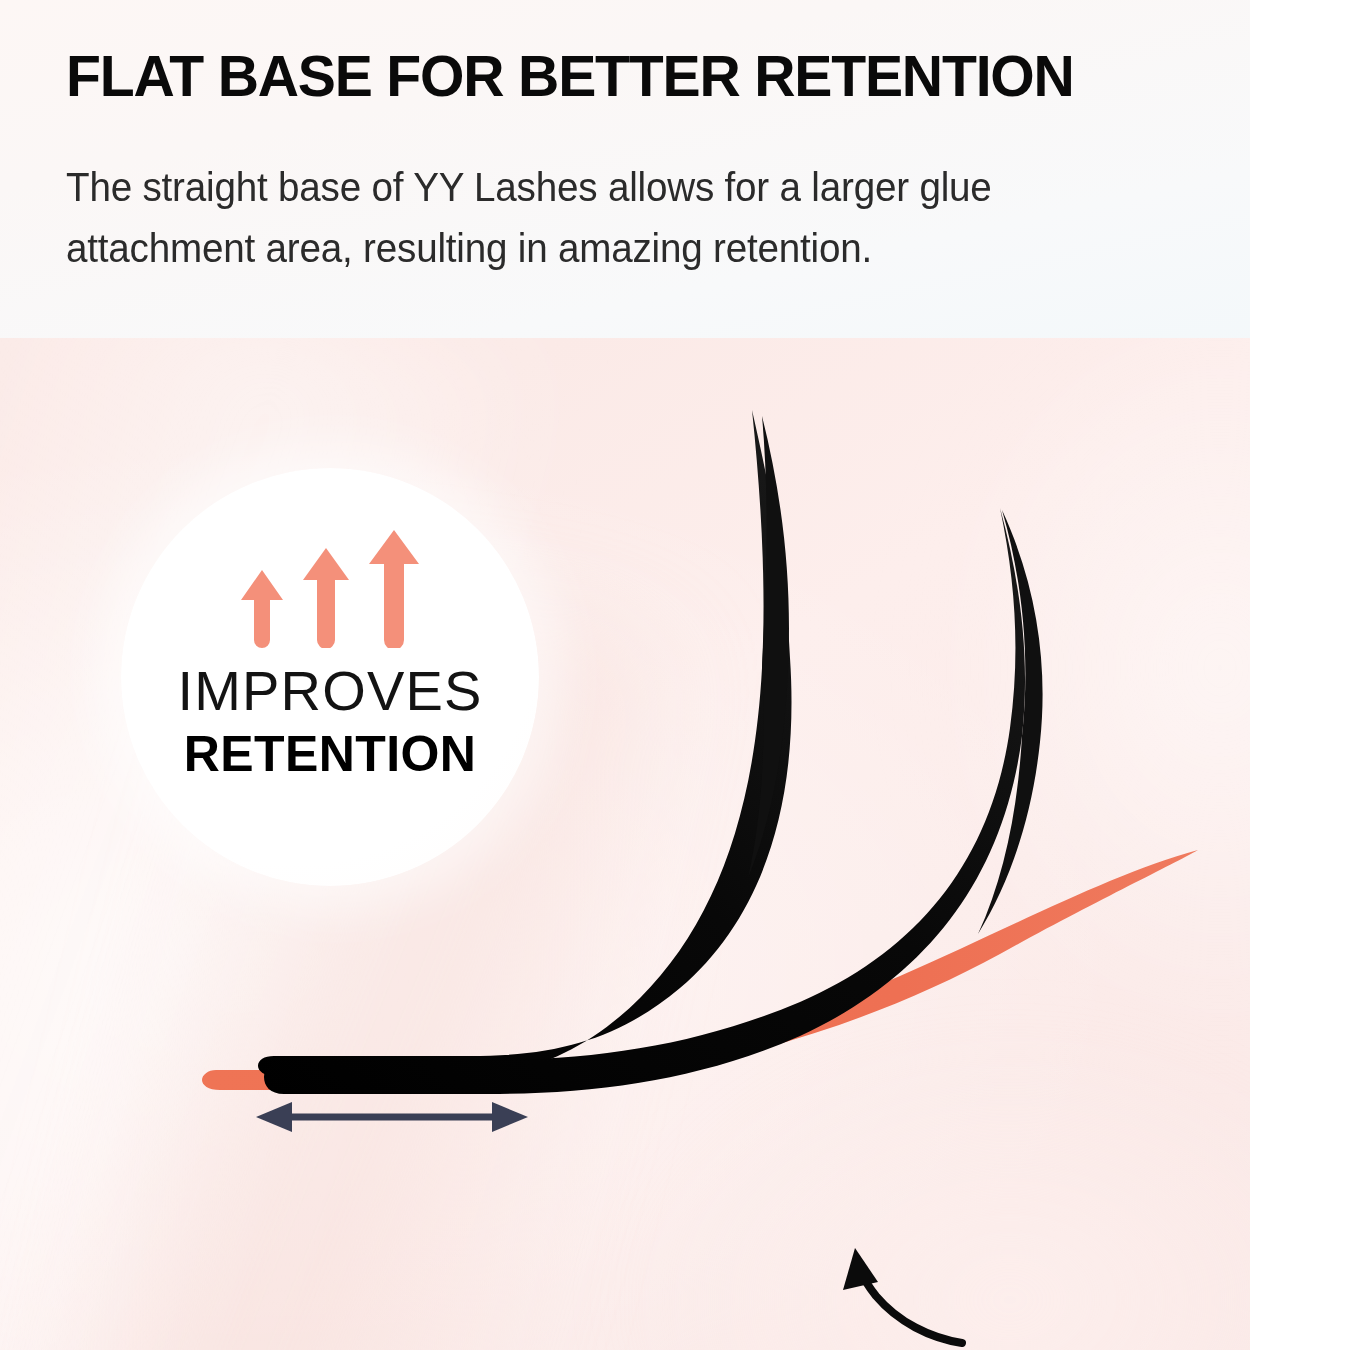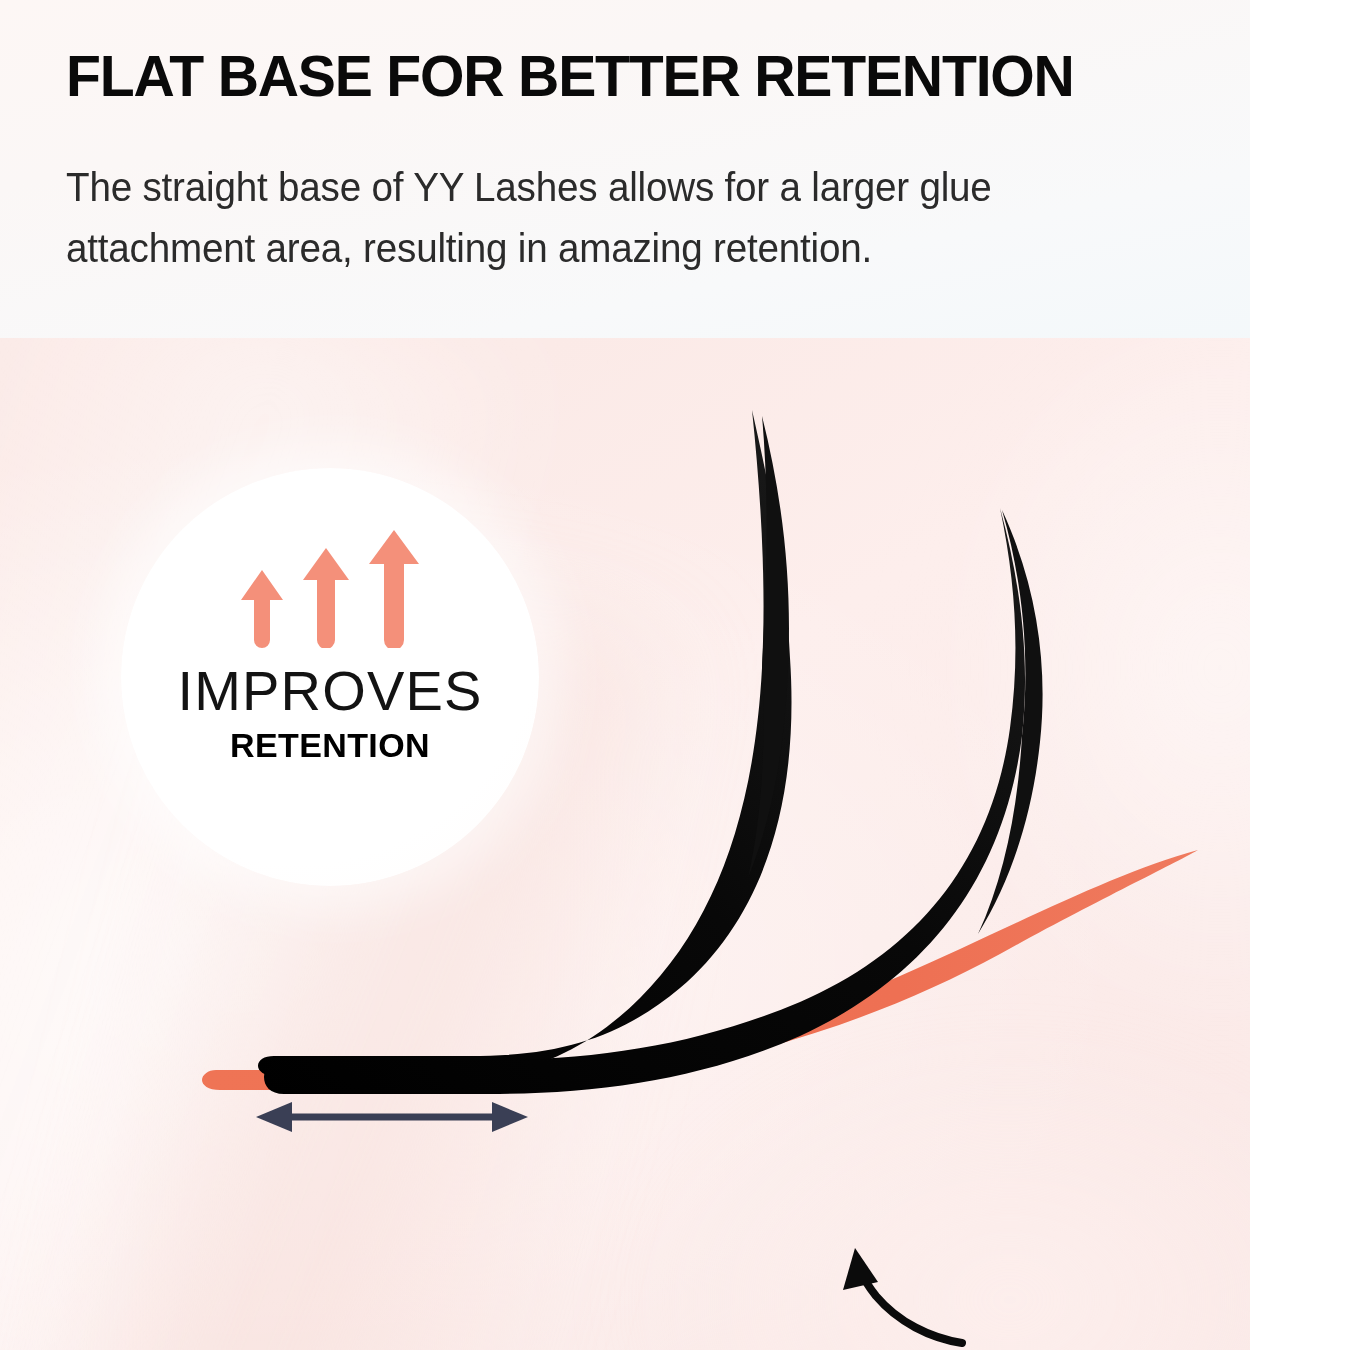--- a/index.html
+++ b/index.html
@@ -88,21 +88,21 @@
   .badge-text{
     position:absolute;left:0;top:192px;width:418px;text-align:center;
   }
   .badge-line1{
     font-family:"Liberation Sans", sans-serif;
     font-weight:300;font-size:56px;letter-spacing:1.2px;color:#131313;
     line-height:1.1;
   }
   .badge-line2{
     font-family:"Liberation Sans", sans-serif;
-    font-weight:bold;font-size:34px;letter-spacing:0.4px;color:#000000;
+    font-weight:bold;font-size:50px;letter-spacing:0.4px;color:#000000;
     line-height:1.12;margin-top:4px;
   }
 </style>
 </head>
 <body>
 
 <div class="page">
 
   <div class="header">
     <div class="header-title">FLAT BASE FOR BETTER RETENTION</div>

